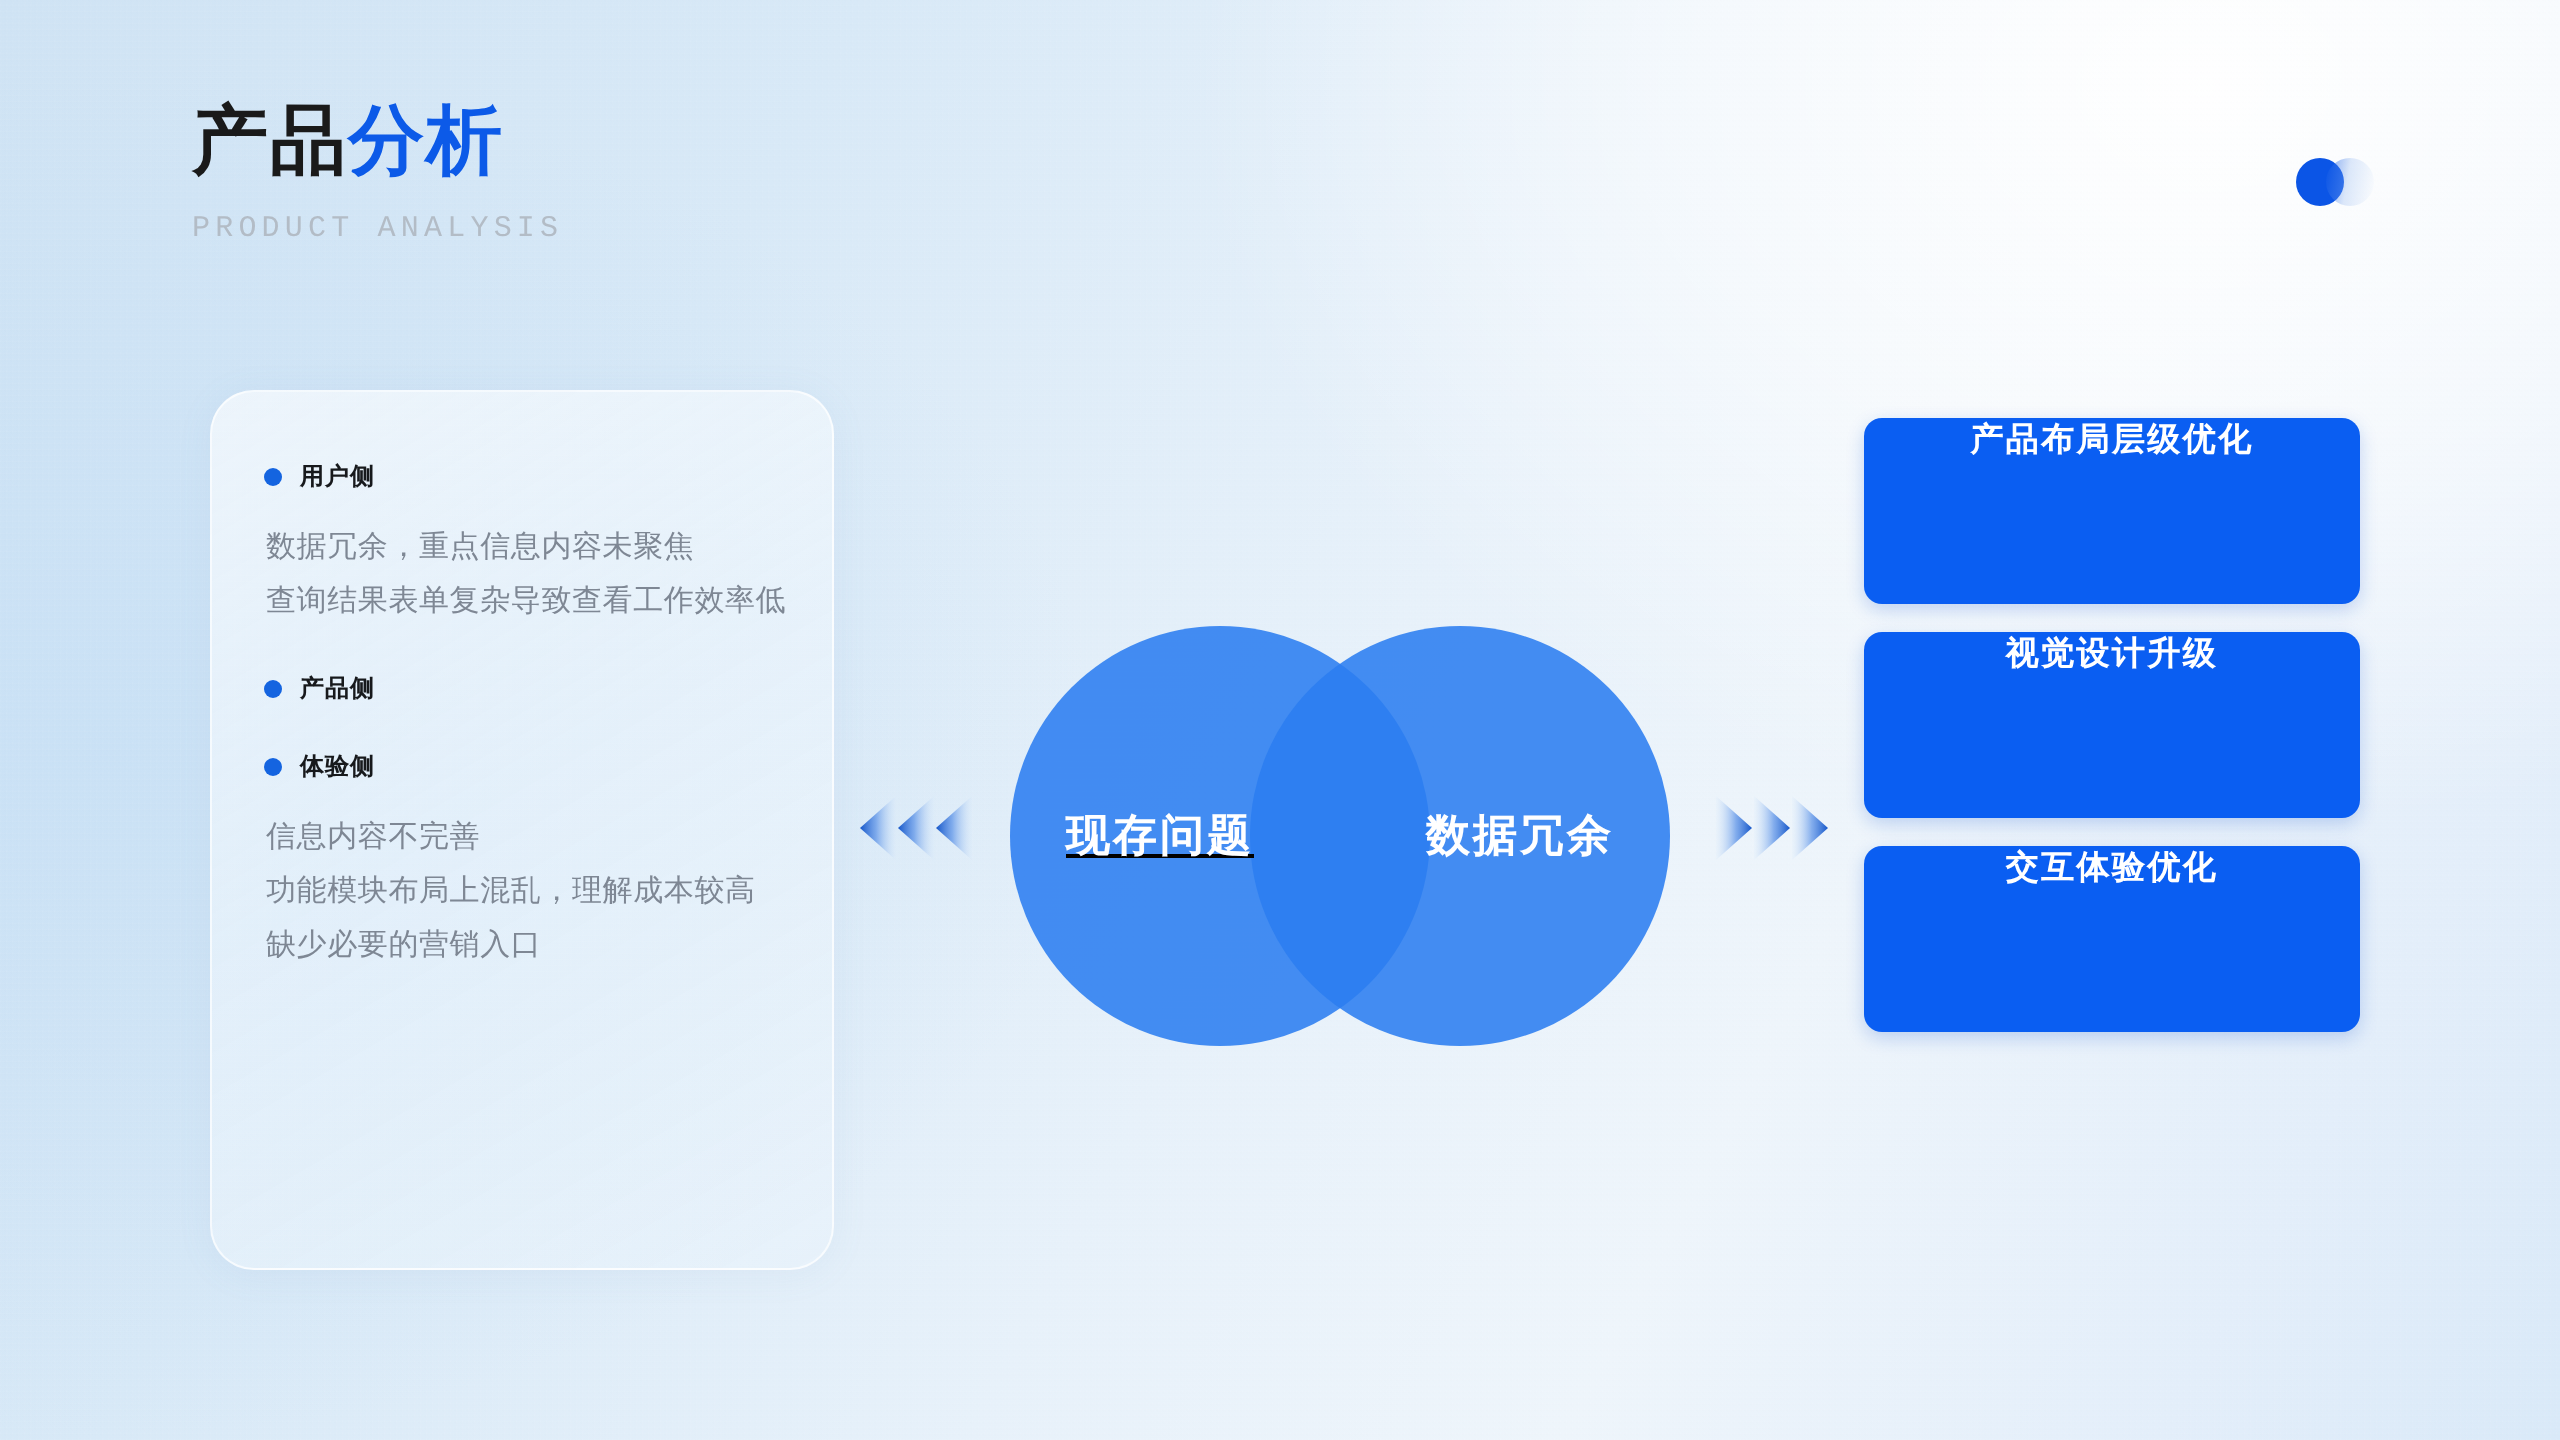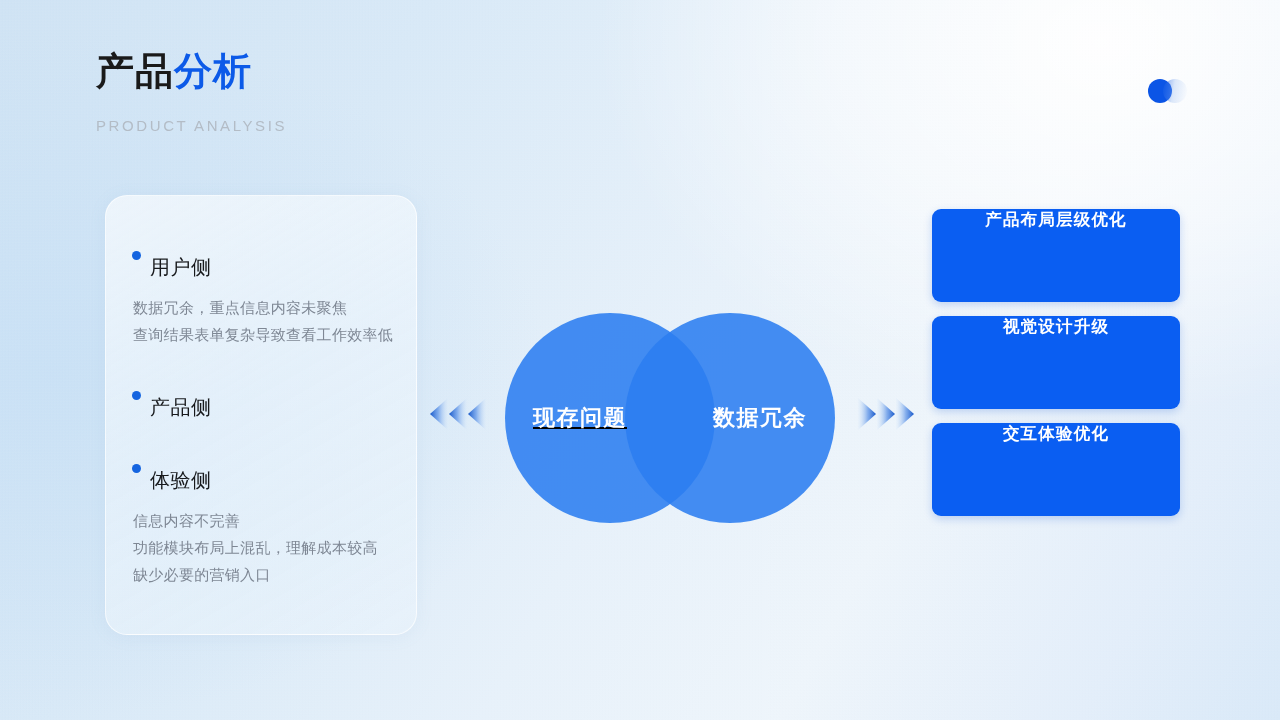--- a/index.html
+++ b/index.html
@@ -47,26 +47,27 @@
     font-size: 38px;
     font-weight: 700;
     letter-spacing: 1px;
     line-height: 1.04;
     white-space: nowrap;
   }
   #title .t-dark { color: #1a1a1a; }
   #title .t-blue { color: #0c5ae8; }
 
   #subtitle {
-    margin-top: 25px;
+    margin-top: 14px;
     font-size: 15px;
     letter-spacing: 2.6px;
     color: #b3bcc6;
     font-weight: 400;
     white-space: nowrap;
+    font-family: Liberation Mono, monospace;
   }
 
   
   #deco-dots {
     position: absolute;
     right: 78px;
     top: 74px;
     width: 54px;
     height: 34px;
     z-index: 4;
@@ -112,25 +113,24 @@
     margin-bottom: 13px;
   }
   .bullet {
     width: 9px;
     height: 9px;
     border-radius: 50%;
     background: #1464e0;
     flex: 0 0 auto;
   }
   .section-title {
-    font-size: 20px;
-    font-weight: 400;
+    font-size: 12px;
+    font-weight: 700;
     color: #17191c;
     letter-spacing: 0.5px;
-    margin-top: 24px;
   }
   .section-lines { padding-left: 1px; }
   .section-line {
     font-size: 15px;
     line-height: 27px;
     color: #7e8794;
     letter-spacing: 0.3px;
     white-space: nowrap;
   }
 

